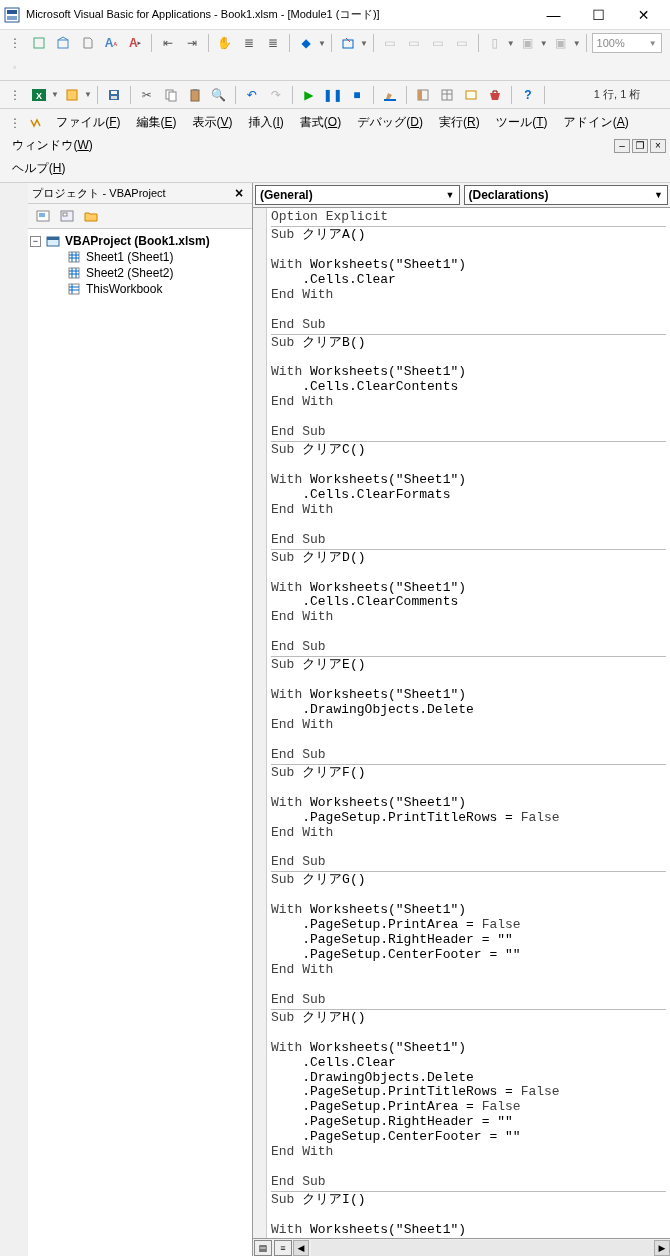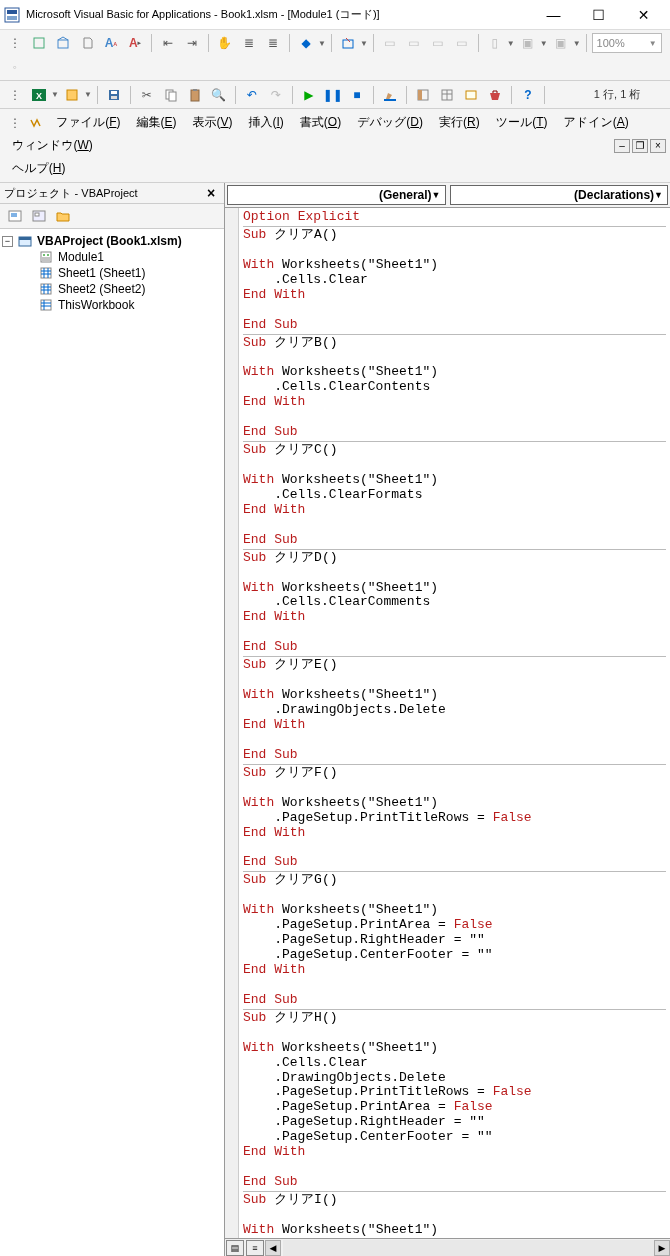--- a/index.html
+++ b/index.html
@@ -13,38 +13,38 @@
 .tbtn { width: 22px; height: 22px; display: inline-flex; align-items: center; justify-content: center; cursor: pointer; border-radius: 2px; font-size: 12px; color: #555; }
 .tsep { width: 1px; height: 18px; background: #c0c0c0; margin: 0 3px; }
 .tdropdown { display: inline-flex; align-items: center; cursor: pointer; }
 .tarrow { font-size: 8px; color: #666; margin-left: 1px; }
 .zoom-combo { background: #fff; border: 1px solid #bbb; height: 20px; padding: 0 4px; display: inline-flex; align-items: center; min-width: 70px; font-size: 11px; color: #888; }
 .menubar { background: #f4f4f4; border-bottom: 1px solid #d0d0d0; padding: 2px 4px; display: flex; align-items: center; gap: 0; min-height: 26px; flex-wrap: wrap; }
 .menuitem { padding: 3px 8px; cursor: pointer; font-size: 12px; }
 .menuitem u { text-decoration: underline; }
 .docctrl { display: flex; gap: 2px; margin-left: auto; }
 .docbtn { width: 16px; height: 14px; display: flex; align-items: center; justify-content: center; font-size: 10px; cursor: pointer; border: 1px solid #999; background: #eee; }
-.main { flex: 1; display: flex; overflow: hidden; }
+.main { flex: 1; display: flex; overflow: hidden; margin-left: 28px; }
 .project-panel { width: 225px; background: #fff; border-right: 1px solid #999; display: flex; flex-direction: column; }
 .panel-header { background: #f4f4f4; border-bottom: 1px solid #ccc; padding: 2px 4px; font-size: 11px; display: flex; align-items: center; }
 .panel-header .closex { margin-left: auto; cursor: pointer; font-weight: bold; width: 18px; text-align: center; font-size: 14px; }
 .panel-toolbar { background: #f4f4f4; border-bottom: 1px solid #ccc; padding: 2px 4px; display: flex; gap: 2px; }
 .panel-toolbar .ptbtn { width: 22px; height: 20px; display: inline-flex; align-items: center; justify-content: center; cursor: pointer; border: 1px solid transparent; }
 .tree { padding: 4px 2px; font-size: 12px; }
 .tree-row { display: flex; align-items: center; padding: 1px 0; cursor: pointer; white-space: nowrap; }
 .tree-toggle { width: 11px; height: 11px; border: 1px solid #888; display: inline-flex; align-items: center; justify-content: center; font-size: 9px; margin-right: 4px; background: #fff; line-height: 1; }
 .tree-icon { width: 16px; height: 14px; margin-right: 4px; display: inline-flex; align-items: center; justify-content: center; }
 .indent2 { padding-left: 36px; }
 .code-panel { flex: 1; display: flex; flex-direction: column; background: #fff; }
 .code-dropdowns { display: flex; border-bottom: 1px solid #999; background: #f4f4f4; padding: 2px; gap: 4px; }
-.code-combo { flex: 1; background: #fff; border: 1px solid #666; height: 20px; padding: 0 4px; display: flex; align-items: center; justify-content: flex-end; font-size: 12px; font-weight: bold; cursor: pointer; }
+.code-combo { flex: 1; background: #fff; border: 1px solid #666; height: 20px; padding: 0 4px; display: flex; align-items: center; justify-content: space-between; font-size: 12px; font-weight: bold; cursor: pointer; }
 .code-area { flex: 1; overflow: auto; display: flex; }
 .code-margin { width: 14px; background: #f0f0f0; border-right: 1px solid #ccc; flex-shrink: 0; }
 .code-text { flex: 1; padding: 2px 4px; font-family: "MS Gothic", "Courier New", monospace; font-size: 13px; line-height: 1.15; white-space: pre; color: #000; }
-.kw { color: #b91c1c; }
+.kw { color: #404040; }
 .code-text hr { border: none; border-top: 1px solid #bbb; margin: 1px 0; }
 .code-bottom { height: 18px; background: #f0f0f0; border-top: 1px solid #999; display: flex; align-items: center; }
 .viewbtn { width: 18px; height: 16px; border: 1px solid #888; background: #eee; margin: 0 1px; display: inline-flex; align-items: center; justify-content: center; font-size: 9px; cursor: pointer; }
 .hscroll-track { flex: 1; height: 16px; background: #e8e8e8; position: relative; margin-left: 2px; }
 .hscroll-arrow { width: 16px; height: 16px; background: #ddd; border: 1px solid #aaa; display: inline-flex; align-items: center; justify-content: center; font-size: 9px; cursor: pointer; }
 .status-text { font-size: 11px; color: #333; padding: 0 8px; margin-left: 36px; }
 svg { display: block; }
 </style>
 </head>
 <body>
@@ -287,32 +287,20 @@
               <rect x="1" y="2" width="12" height="9" fill="#def" stroke="#369"></rect>
               <rect x="1" y="2" width="12" height="3" fill="#369"></rect>
             </svg>
           </span>
         <span style="font-weight:bold">VBAProject (Book1.xlsm)</span>
       </div>
       <div class="tree-row indent2">
         <span class="tree-icon">
             <svg width="14" height="12">
               <rect x="2" y="1" width="10" height="10" fill="#fff" stroke="#888"></rect>
-              <circle cx="5" cy="4" r="1" fill="#4a4"></circle>
-              <circle cx="9" cy="4" r="1" fill="#4a4"></circle>
-              <line x1="3" y1="7" x2="11" y2="7" stroke="#888"></line>
-              <line x1="3" y1="9" x2="11" y2="9" stroke="#888"></line>
-            </svg>
-          </span>
-        <span>Module1</span>
-      </div>
-      <div class="tree-row indent2">
-        <span class="tree-icon">
-            <svg width="14" height="12">
-              <rect x="2" y="1" width="10" height="10" fill="#fff" stroke="#888"></rect>
               <line x1="2" y1="4" x2="12" y2="4" stroke="#06c"></line>
               <line x1="2" y1="7" x2="12" y2="7" stroke="#06c"></line>
               <line x1="5" y1="1" x2="5" y2="11" stroke="#06c"></line>
               <line x1="9" y1="1" x2="9" y2="11" stroke="#06c"></line>
             </svg>
           </span>
         <span>Sheet1 (Sheet1)</span>
       </div>
       <div class="tree-row indent2">
         <span class="tree-icon">

